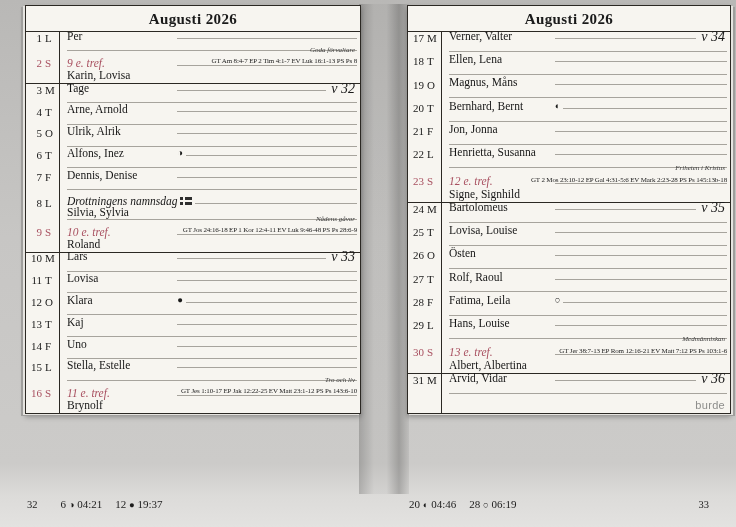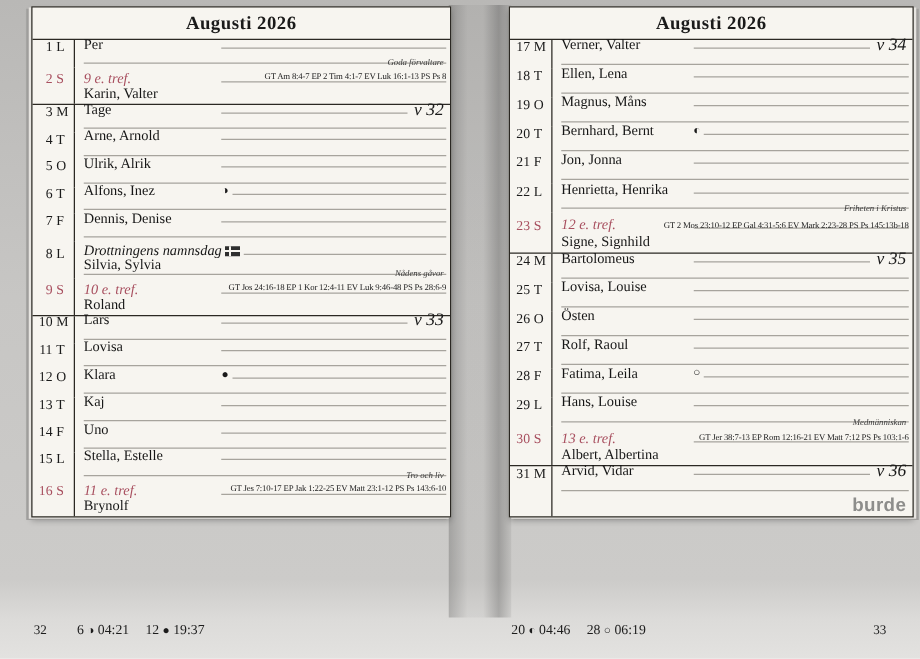--- a/index.html
+++ b/index.html
@@ -58,26 +58,26 @@
       linear-gradient(to bottom, transparent 3px, #f7f5f0 3px, #f7f5f0 5px, transparent 5px),
       linear-gradient(to right, transparent 3px, #f7f5f0 3px, #f7f5f0 5px, transparent 5px);
   }
   .l2{flex:1;display:flex;align-items:flex-end;border-bottom:1px solid var(--rule);margin:0 3px 3px 0;min-height:0;position:relative;}
   .row.sunday .l2{border-bottom:none;margin-bottom:1px;}
   .nm2{font-size:11.5px;line-height:12px;white-space:nowrap;position:absolute;left:0;bottom:1px;color:#161616;}
   .l2.txt .scripture{margin-left:auto;font-size:7px;line-height:8px;letter-spacing:-0.15px;white-space:nowrap;color:#222;padding-bottom:17px;}
   .brandstrip{flex:0 0 16px;display:flex;}
   .brandstrip .bdaycol{flex:0 0 33px;border-right:1.3px solid var(--frame);}
   .brandstrip .bcontent{flex:1;display:flex;justify-content:flex-end;align-items:center;padding-right:5px;}
-  .brand{font-family:"Liberation Sans", sans-serif;font-weight:bold;font-size:15px;color:#8d8d8b;letter-spacing:0.3px;}
-  .footer{position:absolute;top:498px;font-size:11px;display:flex;align-items:flex-end;color:#1c1c1c;gap:21px;}
+  .brand{font-family:"Liberation Sans", sans-serif;font-weight:normal;font-size:11px;color:#8d8d8b;letter-spacing:0.3px;}
+  .footer{position:absolute;top:498px;font-size:11px;display:flex;align-items:flex-end;color:#1c1c1c;}
   .footer.fleft{left:27px;}
   .footer.fright{left:409px;width:322px;}
   .pno{font-size:10.5px;}
-  .footer.fleft .moons{margin-left:3px;}
+  .footer.fleft .moons{margin-left:23px;}
   .moons{display:flex;gap:13px;}
   .mentry{white-space:nowrap;}
   .msym{font-size:9.5px;}
   .footer.fright .pno{margin-left:auto;margin-right:22px;}
 </style>
 </head>
 <body>
 
 <div class="scene">
   <div class="spine"></div>
@@ -107,21 +107,21 @@
               <span class="dl">S</span>
             </div>
           </div>
           <div class="content">
             <div class="l1">
               <span class="nm holiday">9 e. tref.</span>
               <div class="rule"></div>
               <span class="theme">Goda förvaltare</span>
             </div>
             <div class="l2 txt">
-              <span class="nm2">Karin, Valter</span>
+              <span class="nm2">Karin, Lovisa</span>
               <span class="scripture">GT Am 8:4-7 EP 2 Tim 4:1-7 EV Luk 16:1-13 PS Ps 8</span>
             </div>
           </div>
         </div>
         <div class="row">
           <div class="daycol">
             <div class="dwrap">
               <span class="dnum">3</span>
               <span class="dl">M</span>
             </div>
@@ -333,21 +333,21 @@
             </div>
           </div>
           <div class="content">
             <div class="l1">
               <span class="nm holiday">11 e. tref.</span>
               <div class="rule"></div>
               <span class="theme">Tro och liv</span>
             </div>
             <div class="l2 txt">
               <span class="nm2">Brynolf</span>
-              <span class="scripture">GT Jes 7:10-17 EP Jak 1:22-25 EV Matt 23:1-12 PS Ps 143:6-10</span>
+              <span class="scripture">GT Jes 1:10-17 EP Jak 12:22-25 EV Matt 23:1-12 PS Ps 143:6-10</span>
             </div>
           </div>
         </div>
       </div>
   </div>
 
   <div class="page right">
     <div class="ph">Augusti 2026</div>
     <div class="rows">
         <div class="row">
@@ -429,21 +429,21 @@
         </div>
         <div class="row">
           <div class="daycol">
             <div class="dwrap">
               <span class="dnum">22</span>
               <span class="dl">L</span>
             </div>
           </div>
           <div class="content">
             <div class="l1">
-              <span class="nm">Henrietta, Henrika</span>
+              <span class="nm">Henrietta, Susanna</span>
               <div class="rule"></div>
             </div>
             <div class="l2"></div>
           </div>
         </div>
         <div class="row sunday">
           <div class="daycol">
             <div class="dwrap">
               <span class="dnum">23</span>
               <span class="dl">S</span>

